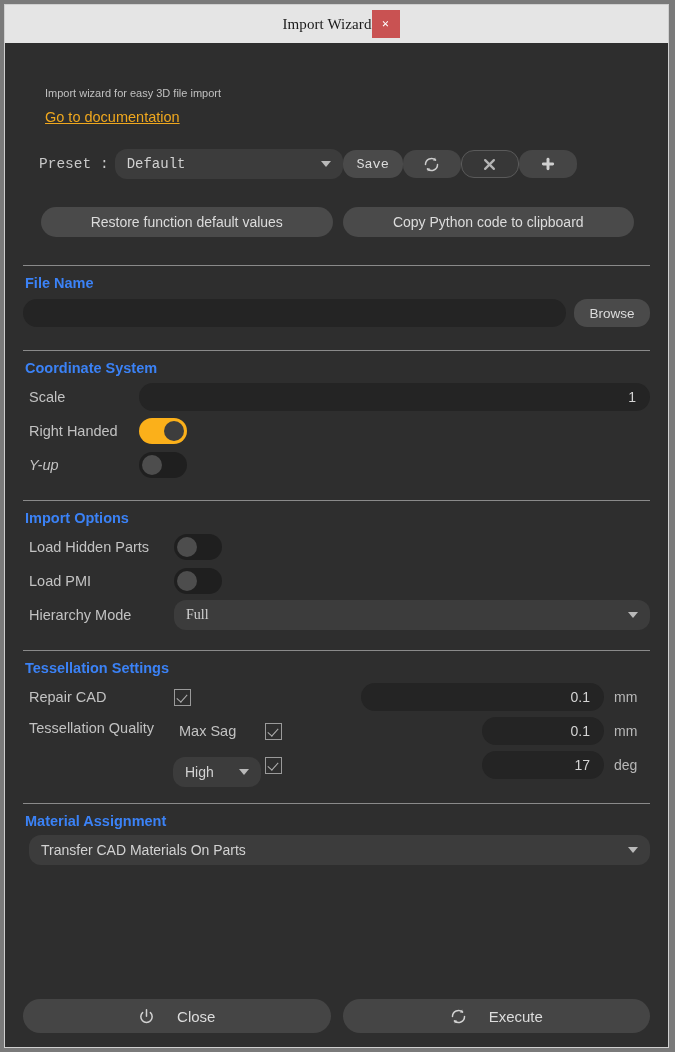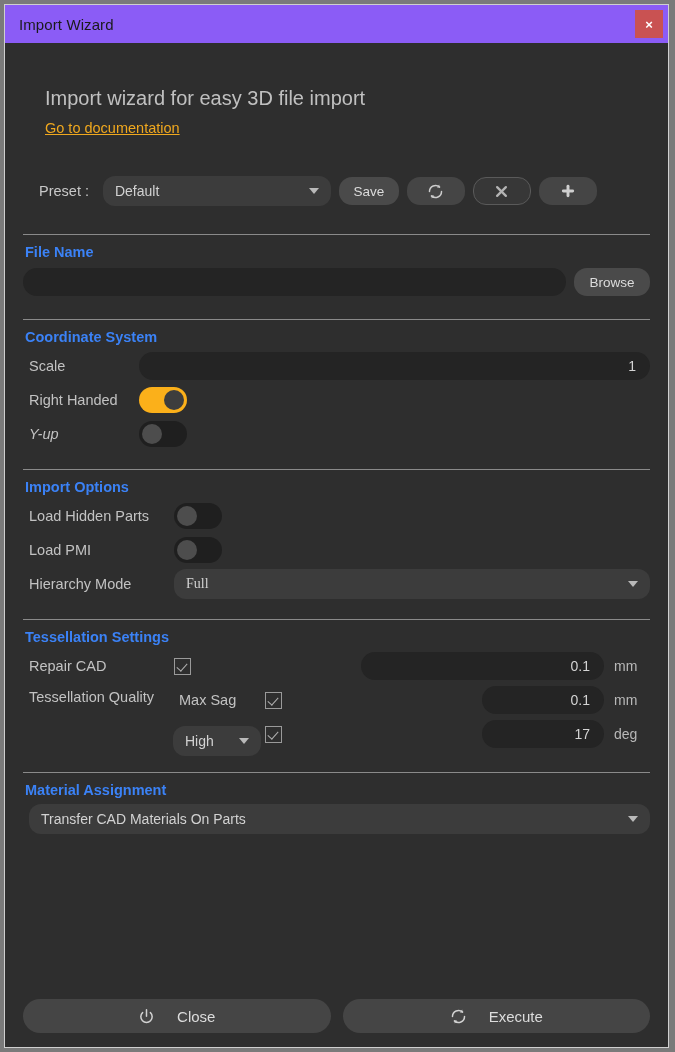--- a/index.html
+++ b/index.html
@@ -22,25 +22,26 @@
     background: #2e2e2e;
     border: 1px solid #cfcfcf;
     box-sizing: border-box;
     display: flex;
     flex-direction: column;
   }
   
   #titlebar {
     height: 38px;
     min-height: 38px;
-    background: #8b5cf6;
-    display: flex;
-    align-items: center;
-    justify-content: space-between;
+    background: #e5e5e5;
+    display: flex;
+    align-items: center;
+    justify-content: center;
     position: relative;
+    font-family: Liberation Serif, serif;
   }
   #title-text {
     font-size: 15px;
     color: #1a1a1a;
     padding-left: 14px;
     letter-spacing: 0.1px;
   }
   #close-window-btn {
     width: 28px;
     height: 28px;
@@ -60,39 +61,40 @@
     background: #2e2e2e;
     padding: 0 18px;
     box-sizing: border-box;
     position: relative;
     color: #c8c8c8;
     font-size: 14.5px;
   }
   .intro {
     margin-top: 44px;
     color: #c0c0c0;
-    font-size: 20px;
+    font-size: 11px;
     padding-left: 22px;
   }
   .doclink {
     display: inline-block;
     margin-top: 10px;
     margin-left: 22px;
     color: #f0a81e;
     text-decoration: underline;
     font-size: 14.5px;
     cursor: pointer;
   }
   
   .preset-row {
     display: flex;
     align-items: center;
-    margin-top: 40px;
+    margin-top: 24px;
     padding-left: 16px;
-    gap: 8px;
+    gap: 0;
+    font-family: Liberation Mono, monospace;
   }
   .preset-label {
     font-size: 14.5px;
     color: #c8c8c8;
     margin-right: 6px;
   }
   .combo {
     background: #3c3c3c;
     border-radius: 12px;
     height: 30px;
@@ -314,20 +316,28 @@
         <span>
           <svg width="16" height="16" viewBox="0 0 24 24" stroke="#cfcfcf" stroke-width="4.4" stroke-linecap="round">
             <line x1="12" y1="5" x2="12" y2="19"></line>
             <line x1="5" y1="12" x2="19" y2="12"></line>
           </svg>
         </span>
       </div>
     </div>
 
     
+    <div class="wide-btn-row">
+      <div class="wide-btn">
+        <span>Restore function default values</span>
+      </div>
+      <div class="wide-btn">
+        <span>Copy Python code to clipboard</span>
+      </div>
+    </div>
 
     
     <div style="margin-top:28px;">
       <div class="hr"></div>
       <div class="section-title">File Name</div>
       <div class="row" style="margin-top:5px;">
         <div class="pill-input" style="flex:1; justify-content:flex-start;" placeholder=""></div>
         <div class="btn" style="margin-left:8px; width:76px; background:#4a4a4a;">
           <span>Browse</span>
         </div>

